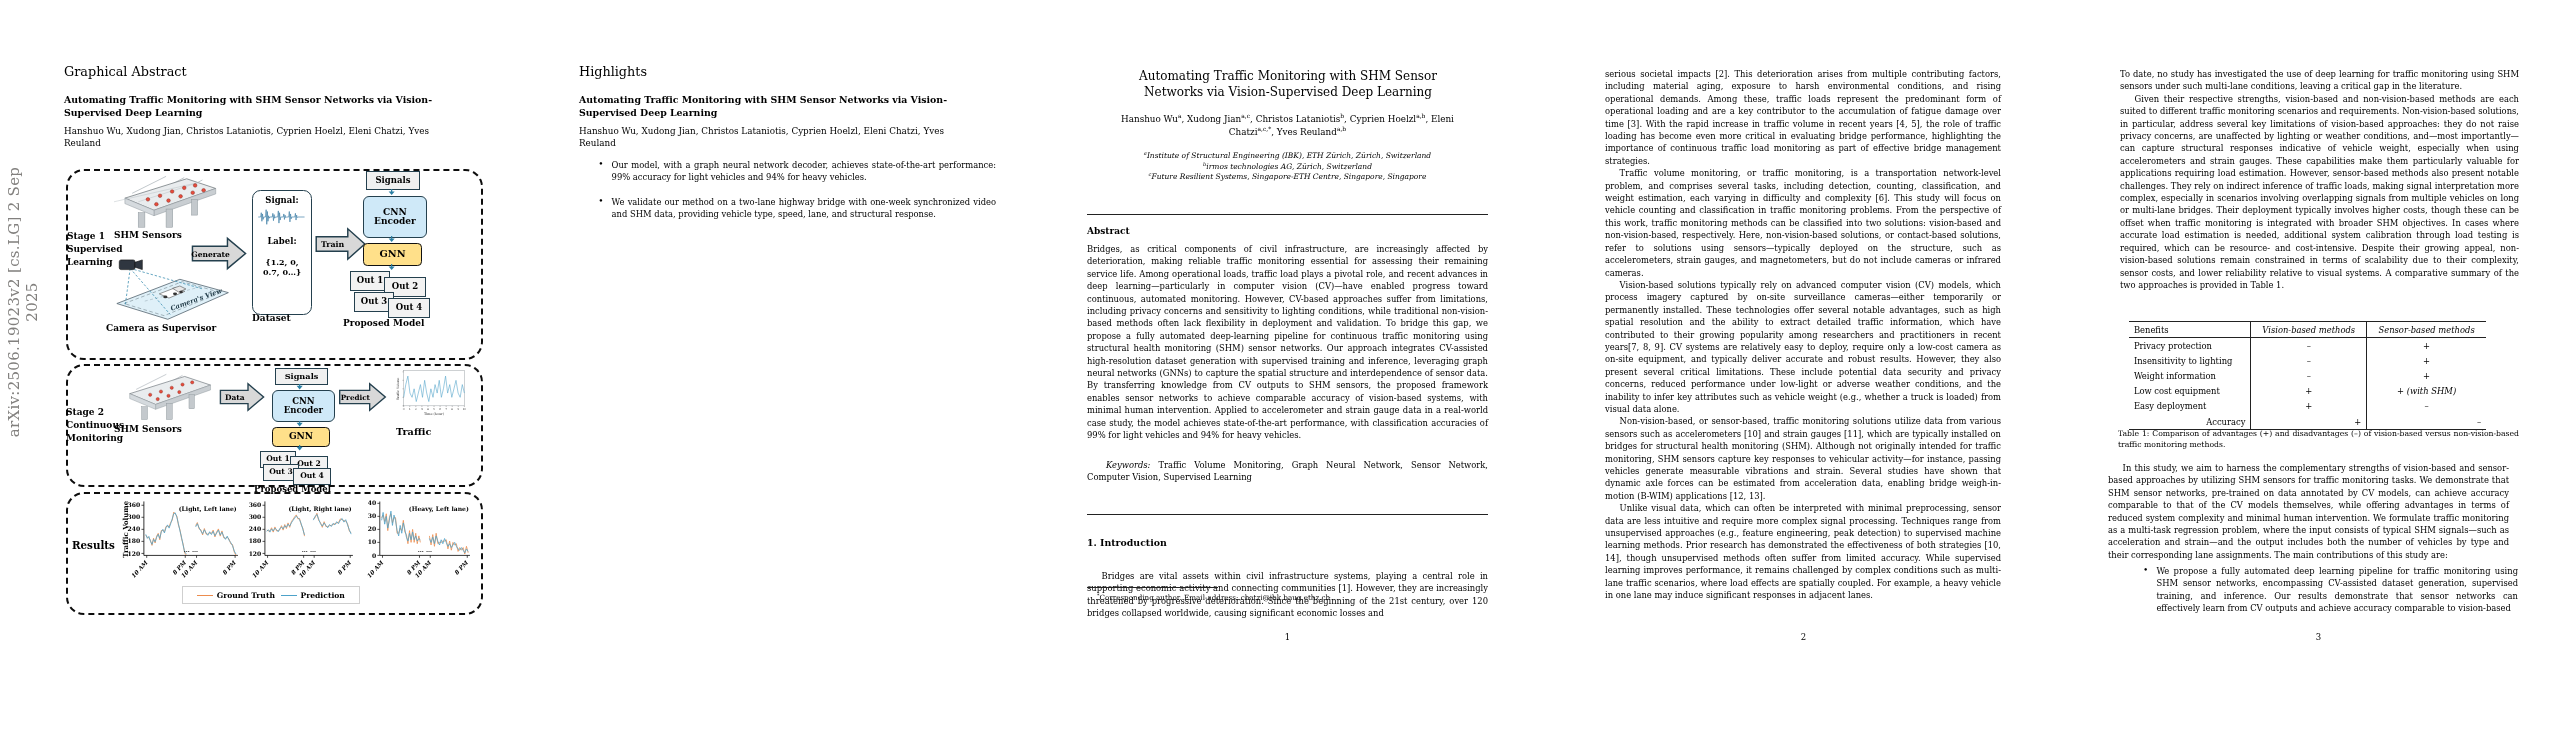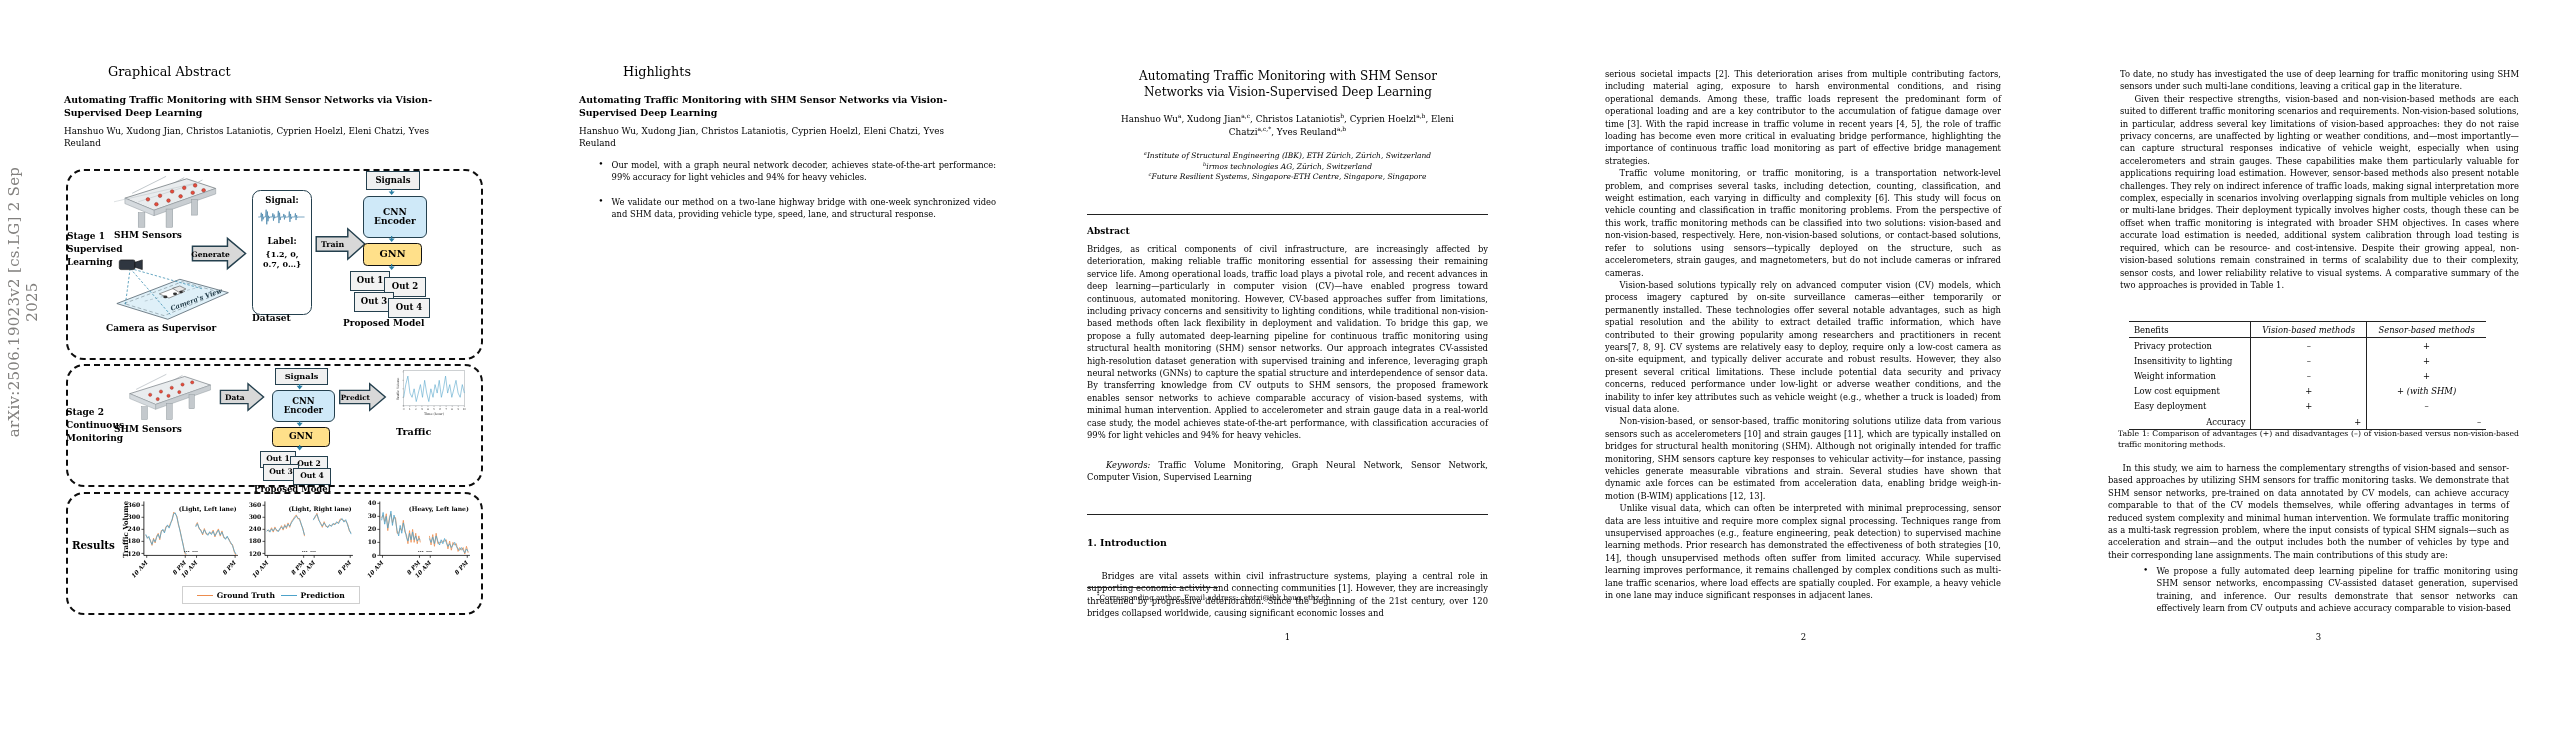--- a/index.html
+++ b/index.html
@@ -1,20 +1,20 @@
 <!DOCTYPE html>
 <html style="font-size:9.7px"><head>
 <meta charset="utf-8">
 <style>
   html,body{margin:0;padding:0;background:#ffffff;}
   .canvas{position:relative;width:2576px;height:729px;background:#fff;overflow:hidden;
           font-family:"DejaVu Serif", serif;color:#000;}
   .page{position:absolute;top:0;width:515px;height:729px;background:#fff;}
   
-  .bigHead{position:absolute;left:64px;font-size:12.8px;margin-left:44px;}
+  .bigHead{position:absolute;left:64px;font-size:12.8px;}
   .miniTitle{position:absolute;left:64px;width:401px;font-weight:bold;font-size:9.4px;line-height:12.8px;}
   .miniAuthors{position:absolute;left:64px;width:401px;font-size:8.8px;line-height:12px;}
   .body-just{text-align:justify;font-size:8.4px;line-height:12.4px;}
   .ind{text-indent:14.6px;}
   .pageNum{position:absolute;left:0;width:515px;text-align:center;font-size:8.5px;top:632px;}
   sup{font-size:68%;line-height:0;}
   .hrule{position:absolute;height:0.8px;background:#222;}
   
   .arxiv{position:absolute;left:-120px;top:284px;width:286px;text-align:center;
          transform:rotate(-90deg);transform-origin:center;font-size:15px;color:#82807e;letter-spacing:0.3px;}
@@ -145,21 +145,21 @@
         <polygon points="2,17 60,17 60,4 90,29 60,54 60,41 2,41" fill="#d8d8d8" stroke="#24404e" stroke-width="2.4"></polygon>
         <text x="32" y="34" text-anchor="middle" font-size="12.5" font-weight="bold">Generate</text>
       </svg>
 
       <div class="dscard" style="left:252px;top:25.5px;width:58px;height:119px">
         <div class="dst">Signal:</div>
         <svg width="50" height="22" viewBox="0 0 82 36" style="margin-top:1.2px">
           <path d="M2 18 L6 18 L7 11 L8 25 L9 13 L10 22 L11 18 L14 18 L15 6 L16 30 L17 9 L18 25 L19 16 L20 20 L21 18 L25 18 L26 12 L27 24 L28 14 L29 20 L30 18 L34 18 L35 8 L36 28 L37 11 L38 23 L39 18 L43 18 L44 13 L45 22 L46 15 L47 19 L48 18 L52 18 L53 9 L54 26 L55 13 L56 21 L57 18 L62 18 L63 12 L64 23 L65 15 L66 19 L67 18 L72 18 L78 18" fill="none" stroke="#3a7ca5" stroke-width="1.1"></path>
         </svg>
         <div class="dst" style="margin-top:6px">Label:</div>
-        <div class="dsv" style="margin-top:3px;padding:0 6px">{1.2, 0, 0.7, 0…}</div>
+        <div class="dsv" style="margin-top:11px;padding:0 6px">{1.2, 0, 0.7, 0…}</div>
       </div>
       <div class="figlbl" style="left:252px;top:149px;width:58px;font-size:9px">Dataset</div>
 
       <svg style="position:absolute;left:315px;top:63px" width="51" height="34" viewBox="0 0 84 56">
         <polygon points="2,16 54,16 54,3 82,28 54,53 54,40 2,40" fill="#d8d8d8" stroke="#24404e" stroke-width="2.4"></polygon>
         <text x="29" y="33" text-anchor="middle" font-size="13" font-weight="bold">Train</text>
       </svg>
 
       <div class="node" style="left:366px;top:7.3px;width:52px;height:17px;font-size:8.5px">Signals</div>
       <svg class="vline-arrow" style="left:388px;top:25px" width="7.3" height="6" viewBox="0 0 12 10">

